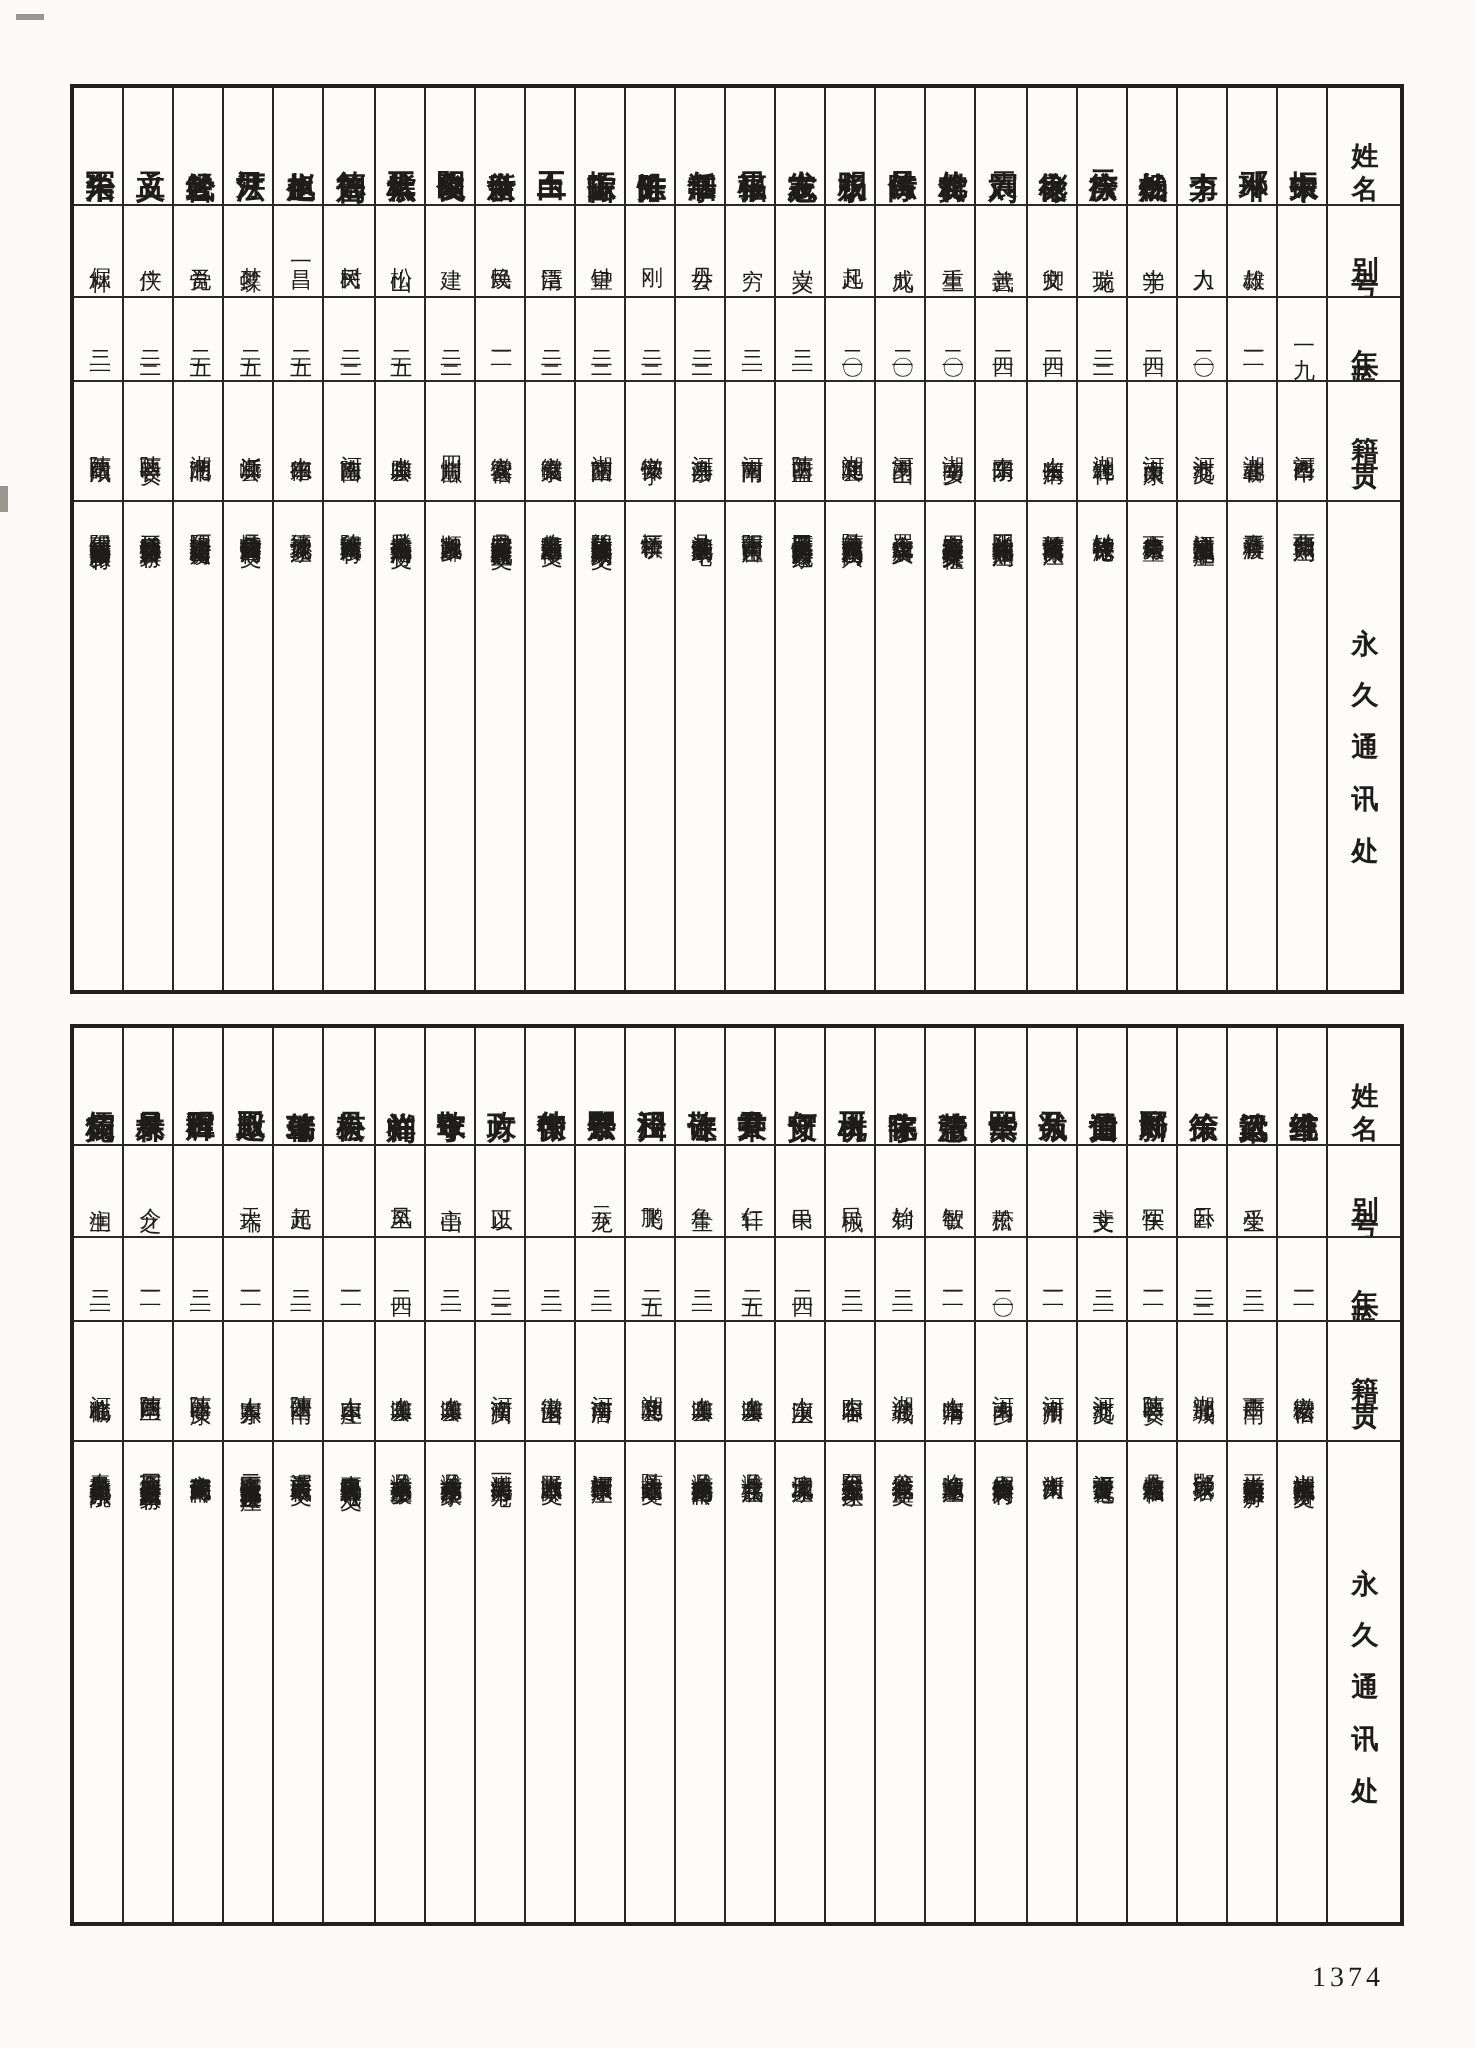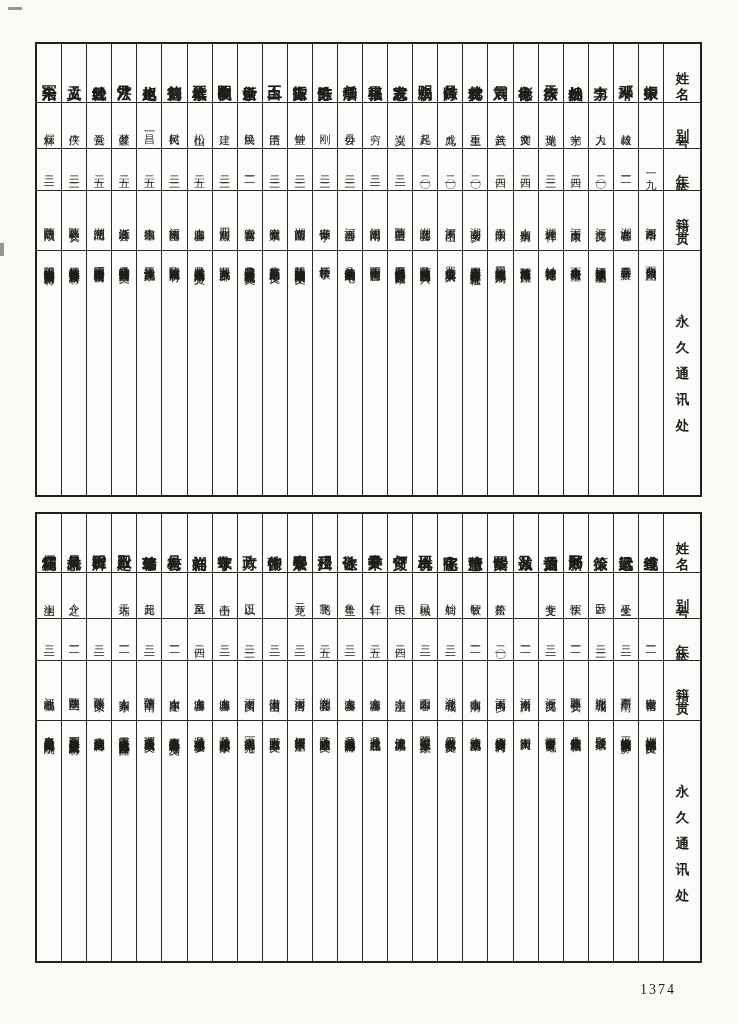--- a/index.html
+++ b/index.html
@@ -54,21 +54,21 @@
     flex:1;border-top:1px solid #2a2824;
     text-align:start;padding-top:7px;
     font-size:11px;letter-spacing:0.5px;
   }
   .hdr-name{letter-spacing:16px;padding-top:5px;}
   .hdr-alias{letter-spacing:9px;}
   .hdr-age{letter-spacing:7px;}
   .hdr-native{letter-spacing:14px;}
   .hdr-address{letter-spacing:26px;padding-top:52px;text-align:start;}
   .page-number{
-    position:absolute;right:62px;bottom:26px;
+    position:absolute;right:46px;bottom:26px;
     font-size:14px;letter-spacing:2px;
     font-family:"Liberation Serif","DejaVu Serif",serif;
   }
   .artifact{position:absolute;background:#4a463f;opacity:.55;}
   .a1{left:8px;top:7px;width:14px;height:3px;}
   .a2{left:0px;top:243px;width:4px;height:13px;}
 </style>
 </head>
 <body>
 

